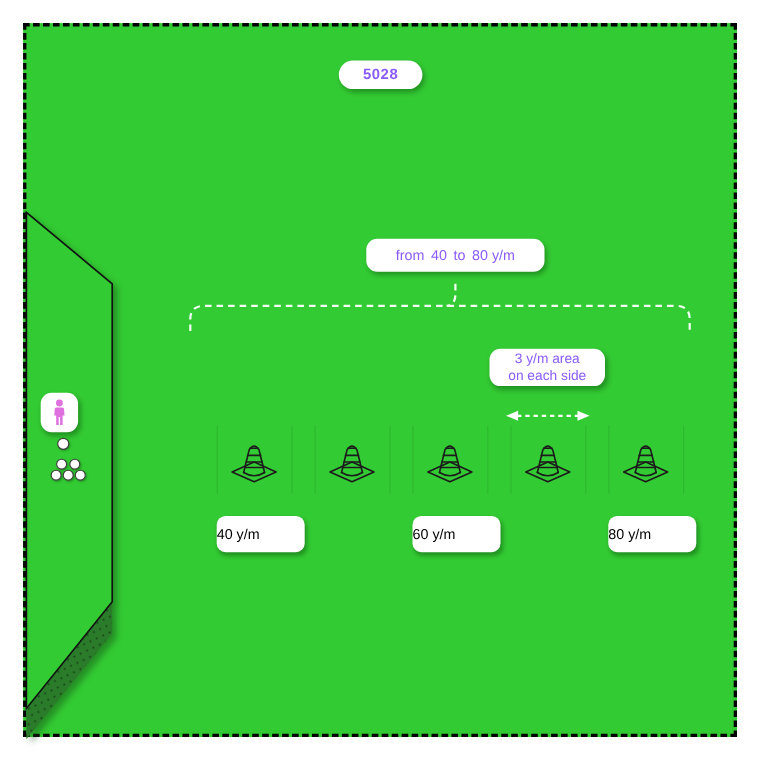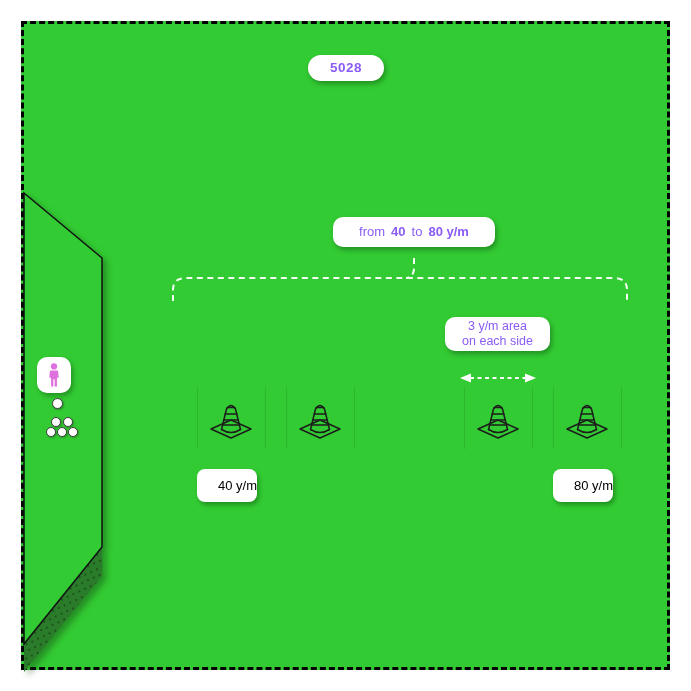--- a/index.html
+++ b/index.html
@@ -33,34 +33,34 @@
     box-shadow:2px 3px 5px rgba(0,40,0,.35);
     text-align:center;font-size:13px;color:#8b5cf6;
   }
   .badge{
     left:308px;top:55px;width:76px;height:26px;line-height:26px;
     border-radius:13px;font-weight:bold;font-size:13.5px;letter-spacing:.5px;
   }
   .range-callout{left:333px;top:217px;width:162px;height:30px;line-height:30px;}
   .range-callout span{display:inline-block;text-align:center;}
   .range-callout .sep{margin:0 3px;}
-  .range-callout b{font-weight:bold;}
+  .range-callout b{font-weight:normal;}
   .area-callout{
     left:445px;top:317px;width:105px;height:34px;
     display:flex;flex-direction:column;justify-content:center;line-height:15px;font-size:12.5px;
   }
   .markers-layer{position:absolute;left:0;top:0;width:691px;height:691px;}
   .marker{position:absolute;top:387px;width:90px;height:120px;}
   .zone-line{position:absolute;top:0;width:1px;height:62px;background:var(--zone-line);opacity:.85;}
   .zone-line.l{left:11px;} .zone-line.r{left:79px;}
   .cone-svg{position:absolute;left:21px;top:9px;}
   .cone-stroke{fill:none;stroke:#1c1c1c;stroke-width:1.5;stroke-linejoin:round;stroke-linecap:round;}
   .marker-label{
-    position:absolute;left:11px;top:82px;width:60px;height:33px;line-height:33px;
-    background:var(--white);border-radius:8px;text-align:right;font-size:13px;
+    position:absolute;left:11px;top:82px;width:80px;height:33px;line-height:33px;
+    background:var(--white);border-radius:8px;text-align:left;font-size:13px;
     box-shadow:2px 3px 4px rgba(0,40,0,.35);
   }
   .arrow-svg{position:absolute;left:459px;top:369px;}
   .arrow-line{stroke:var(--white);stroke-width:2;stroke-dasharray:4 3.5;}
   .arrow-head{fill:var(--white);stroke:none;}
   .player-box{
     position:absolute;left:37px;top:357px;width:34px;height:36px;background:var(--white);
     border-radius:10px;box-shadow:2px 3px 5px rgba(0,40,0,.35);
     display:flex;align-items:center;justify-content:center;
   }
@@ -122,20 +122,34 @@
       <svg class="cone-svg" width="48" height="48" viewBox="0 0 48 48">
         <path class="cone-stroke" d="M4,33 L24,24 L44,33 L24,42 Z"></path>
         <path class="cone-stroke" d="M14.5,33.5 Q24,39.5 33.5,33.5"></path>
         <path class="cone-stroke" d="M14.5,33.5 L19.5,13 Q24,6 28.5,13 L33.5,33.5"></path>
         <path class="cone-stroke" d="M20.2,11.5 L27.8,11.5"></path>
         <path class="cone-stroke" d="M18.1,18 L29.9,18"></path>
         <path class="cone-stroke" d="M16.7,24 L31.3,24"></path>
         <path class="cone-stroke" d="M15.5,29 L32.5,29"></path>
       </svg>
     </div>
+      <div class="marker" style="left: 364px;">
+      <div class="zone-line l"></div>
+      <div class="zone-line r"></div>
+      <svg class="cone-svg" width="48" height="48" viewBox="0 0 48 48">
+        <path class="cone-stroke" d="M4,33 L24,24 L44,33 L24,42 Z"></path>
+        <path class="cone-stroke" d="M14.5,33.5 Q24,39.5 33.5,33.5"></path>
+        <path class="cone-stroke" d="M14.5,33.5 L19.5,13 Q24,6 28.5,13 L33.5,33.5"></path>
+        <path class="cone-stroke" d="M20.2,11.5 L27.8,11.5"></path>
+        <path class="cone-stroke" d="M18.1,18 L29.9,18"></path>
+        <path class="cone-stroke" d="M16.7,24 L31.3,24"></path>
+        <path class="cone-stroke" d="M15.5,29 L32.5,29"></path>
+      </svg>
+      <div class="marker-label">60 y/m</div>
+    </div>
       <div class="marker" style="left: 453px;">
       <div class="zone-line l"></div>
       <div class="zone-line r"></div>
       <svg class="cone-svg" width="48" height="48" viewBox="0 0 48 48">
         <path class="cone-stroke" d="M4,33 L24,24 L44,33 L24,42 Z"></path>
         <path class="cone-stroke" d="M14.5,33.5 Q24,39.5 33.5,33.5"></path>
         <path class="cone-stroke" d="M14.5,33.5 L19.5,13 Q24,6 28.5,13 L33.5,33.5"></path>
         <path class="cone-stroke" d="M20.2,11.5 L27.8,11.5"></path>
         <path class="cone-stroke" d="M18.1,18 L29.9,18"></path>
         <path class="cone-stroke" d="M16.7,24 L31.3,24"></path>

